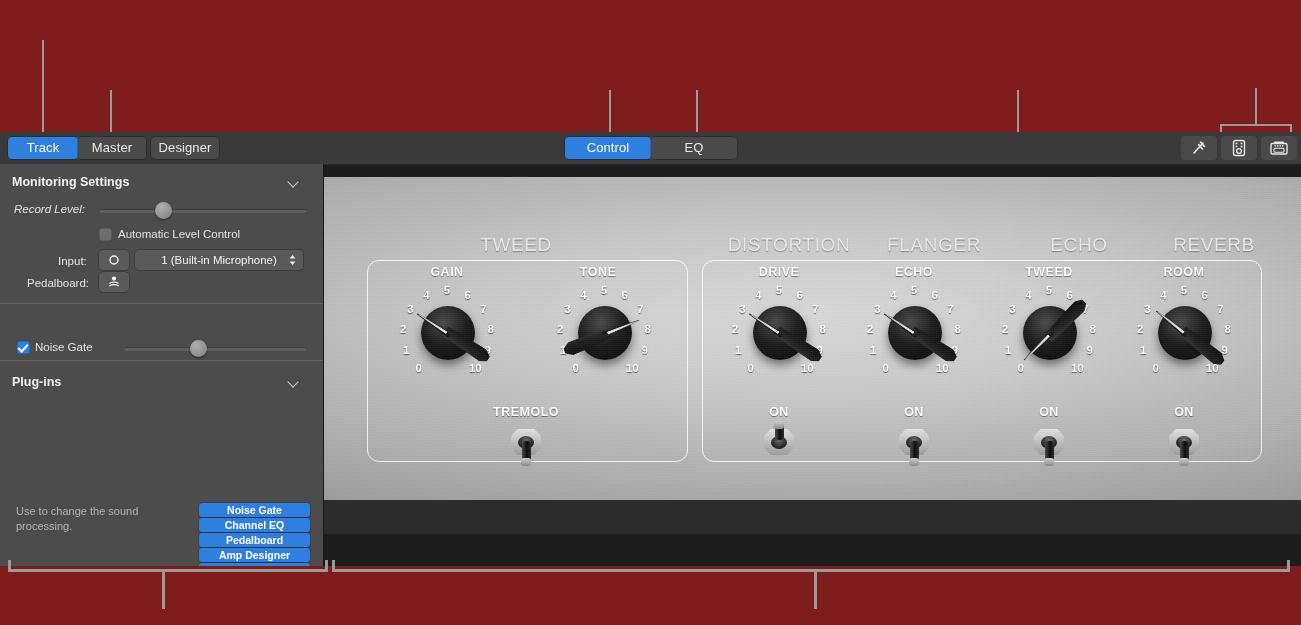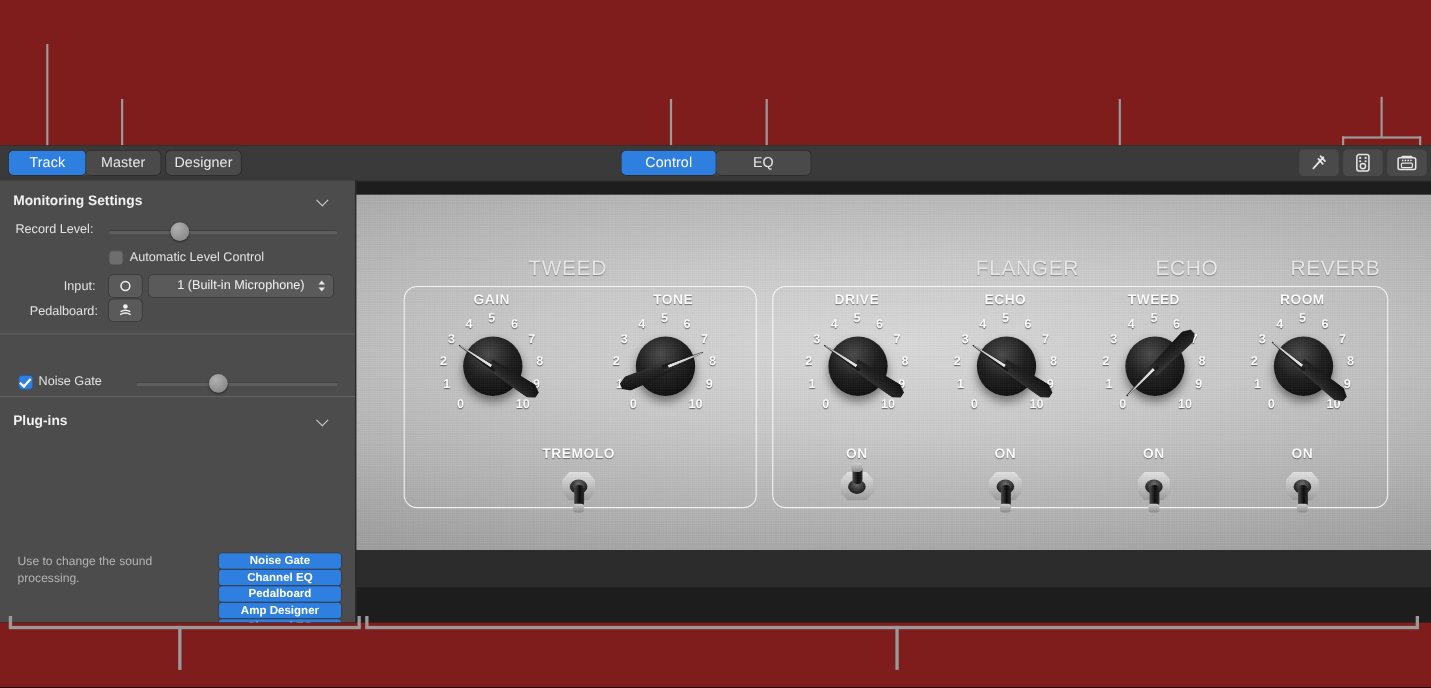--- a/index.html
+++ b/index.html
@@ -177,21 +177,21 @@
           <rect x="5" y="8.3" width="10" height="4" rx="1" stroke="#e6e6e6" stroke-width="1.1" fill="none"></rect>
         </svg>
       </div>
     </div>
 
     <div class="sidebar">
 
       <div class="sb-section-hd" style="top:11px;">Monitoring Settings</div>
       <div class="chev" style="left:288px;top:11px;"></div>
 
-      <div class="lbl" style="left:14px;top:39px;">Record Level:</div>
+      <div class="lbl" style="left:14px;top:39px;font-style:italic;">Record Level:</div>
       <div class="slider" style="left:99px;top:45px;width:208px;"></div>
       <div class="knobdot" style="left:155px;top:38px;"></div>
 
       <div class="cbx off" style="left:99px;top:64px;"></div>
       <div class="lbl" style="left:118px;top:64px;">Automatic Level Control</div>
 
       <div class="lbl" style="left:58px;top:91px;">Input:</div>
       <div class="smallbtn" style="left:99px;top:86px;width:30px;">
         <svg width="12" height="12" viewBox="0 0 12 12">
           <circle cx="6" cy="6" r="4" stroke="#f0f0f0" stroke-width="1.4" fill="none"></circle>
@@ -237,29 +237,30 @@
         <div class="plugrow">Amp Designer</div>
         <div class="plugrow">Channel EQ</div>
 
       </div>
 
     </div>
 
     <div class="amp">
 
       <div class="sectitle" style="left:122px;top:57px;width:140px;">TWEED</div>
+      <div class="sectitle" style="left:375px;top:57px;width:180px;">DISTORTION</div>
       <div class="sectitle" style="left:520px;top:57px;width:180px;">FLANGER</div>
       <div class="sectitle" style="left:665px;top:57px;width:180px;">ECHO</div>
       <div class="sectitle" style="left:800px;top:57px;width:180px;">REVERB</div>
 
       <div class="ampbox" style="left:43px;top:83px;width:319px;height:200px;"></div>
       <div class="ampbox" style="left:378px;top:83px;width:558px;height:200px;"></div>
 
       <div class="ctrlname" style="left:73px;top:88px;width:100px;">GAIN</div>
-      <div class="ctrlname" style="left:238px;top:88px;width:100px;">TONE</div>
+      <div class="ctrlname" style="left:224px;top:88px;width:100px;">TONE</div>
       <div class="ctrlname" style="left:405px;top:88px;width:100px;">DRIVE</div>
       <div class="ctrlname" style="left:540px;top:88px;width:100px;">ECHO</div>
       <div class="ctrlname" style="left:675px;top:88px;width:100px;">TWEED</div>
       <div class="ctrlname" style="left:810px;top:88px;width:100px;">ROOM</div>
 
       <div class="knobwrap" style="left:71px;top:105px;">
           <span class="tickn" style="left: 23.7173px; top: 85.706px;">0</span>
           <span class="tickn" style="left: 11.2039px; top: 68.4827px;">1</span>
           <span class="tickn" style="left: 8.24104px; top: 47.4007px;">2</span>
           <span class="tickn" style="left: 15.5223px; top: 27.3955px;">3</span>

